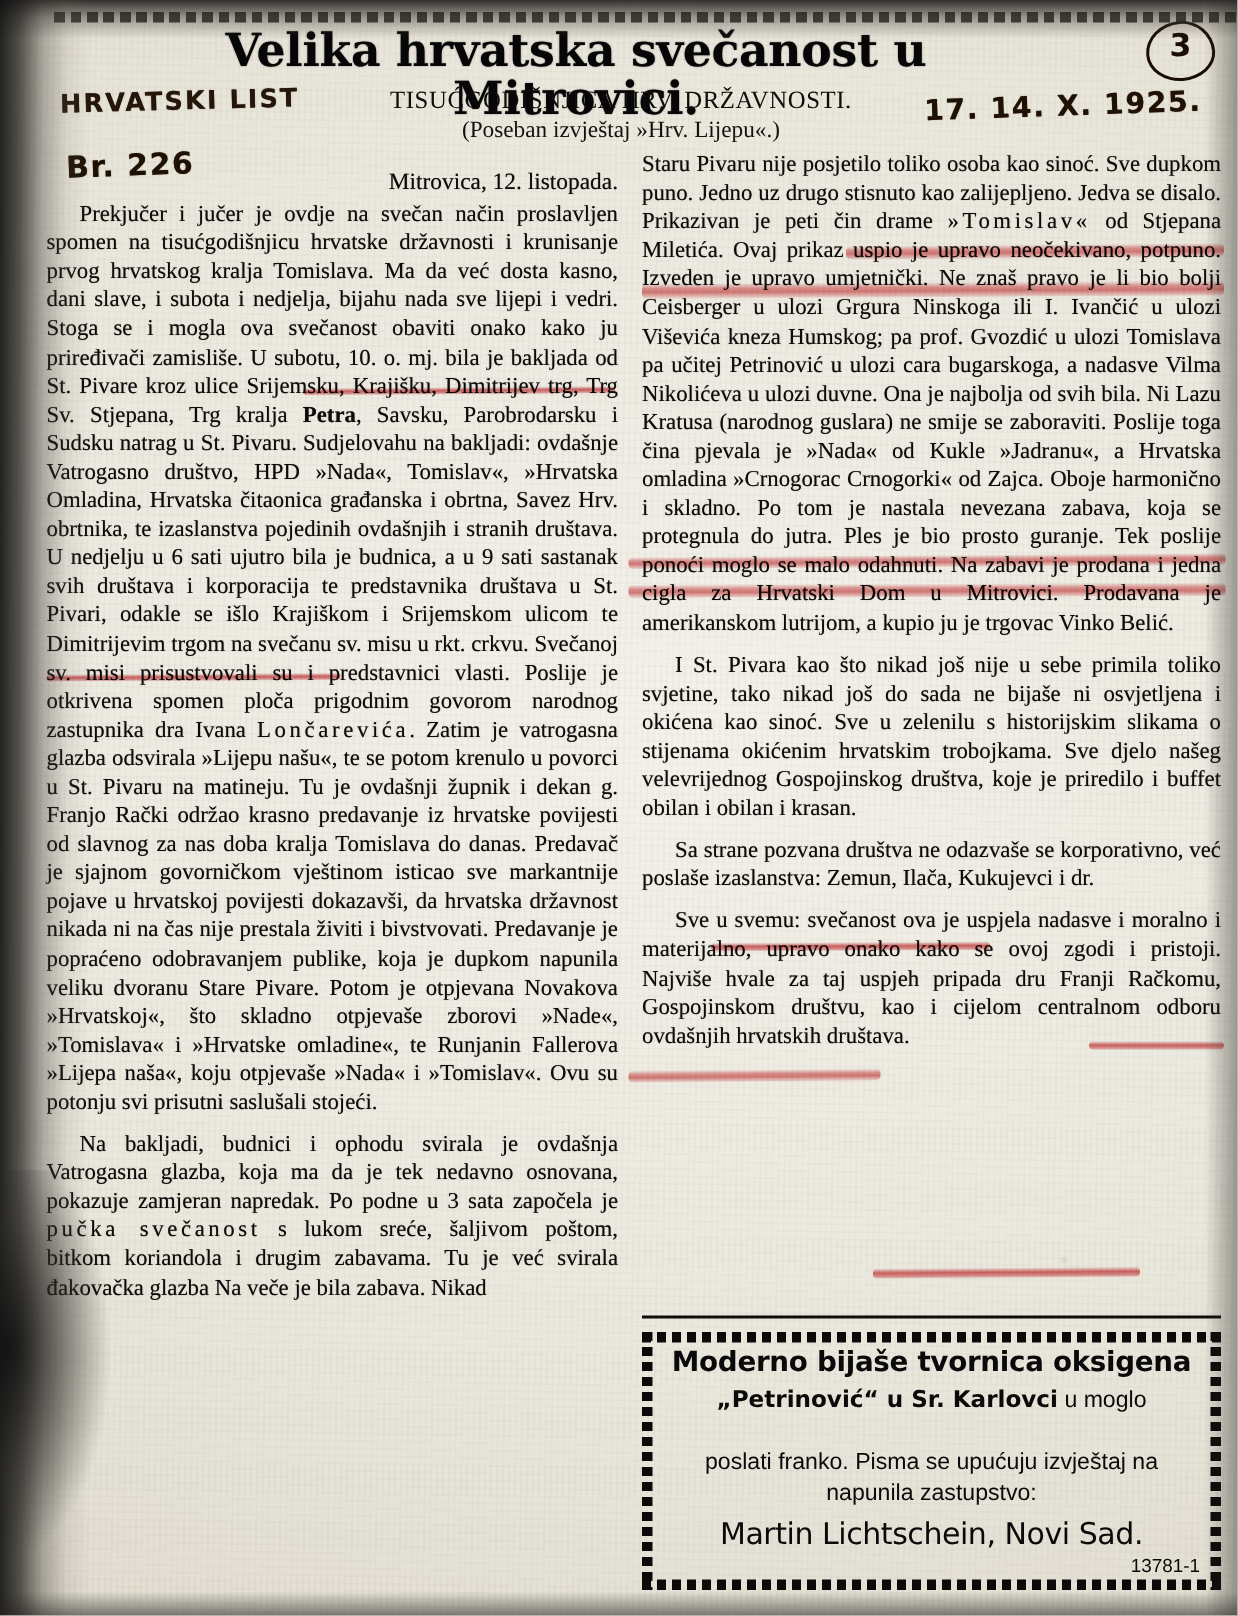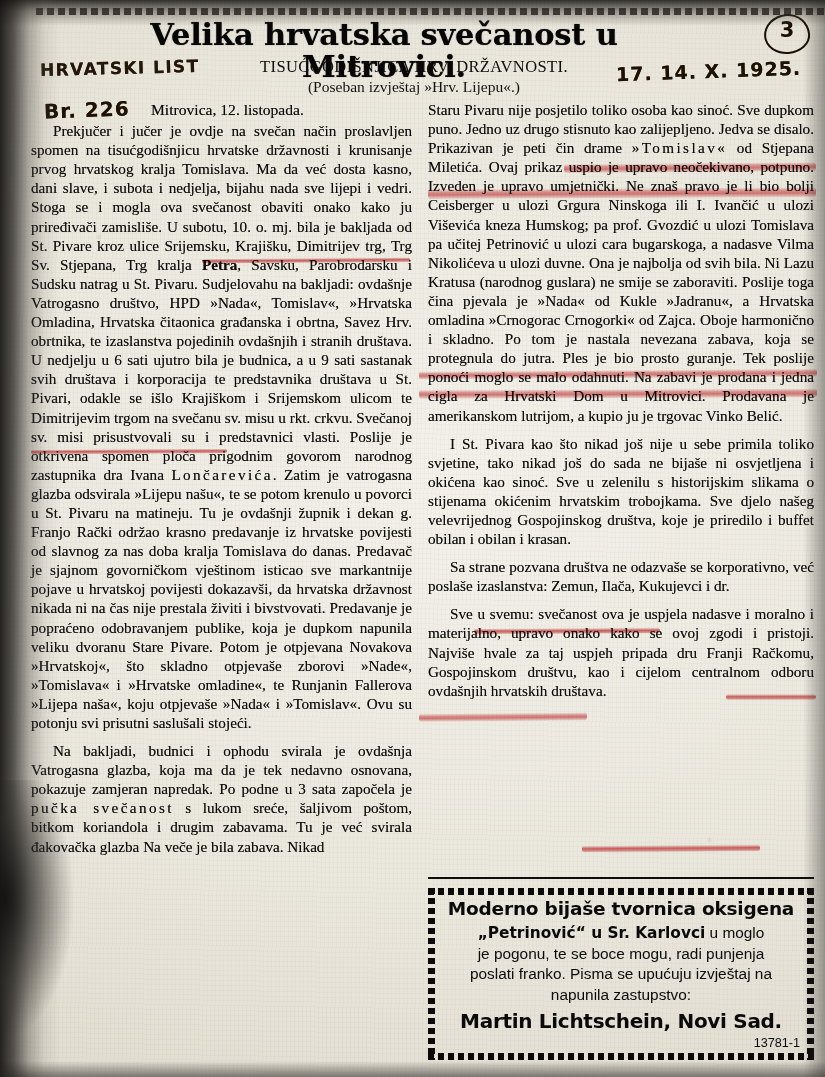--- a/index.html
+++ b/index.html
@@ -113,21 +113,21 @@
     position:absolute;top:100px;
     font-family:"Liberation Serif", serif;
     font-size:15.2px;line-height:19.1px;
     color:#131210;text-align:justify;
     text-shadow:0 0 .55px rgba(20,18,16,.55);
   }
   #col-left{left:27px;width:381px;}
   #col-right{left:424px;width:386px;}
 
   .dateline{
-    display:block;text-align:left;margin:0 0 2px 0;font-size:15.6px;
+    display:block;text-align:right;margin:12px 0 2px 0;font-size:15.6px;
     padding-left:120px;
   }
   .col p{margin:0;text-indent:22px;}
   .col p.cont{text-indent:0;}
   .col p + p{margin-top:9px;}
   .sp{letter-spacing:2.4px;}
   .bld{font-weight:bold;}
 
   
   .hl{
@@ -162,21 +162,21 @@
   #ad .dots-v.l{left:0;}
   #ad .dots-v.r{right:0;}
   #ad-inner{
     position:absolute;left:14px;right:14px;top:10px;text-align:center;color:#111;
     font-family:"Liberation Sans", sans-serif;
   }
   #ad-l1{font-weight:bold;font-size:18.5px;letter-spacing:-.2px;line-height:22px;
          font-family:"DejaVu Sans",sans-serif;}
   #ad-body{font-size:15.4px;line-height:20.5px;margin-top:3px;font-family:"Liberation Sans",sans-serif;}
   #ad-body .b{font-weight:bold;font-family:"DejaVu Sans",sans-serif;}
-  #ad-l5{font-weight:bold;font-size:20px;margin-top:4px;letter-spacing:-.3px;
+  #ad-l5{font-weight:normal;font-size:20px;margin-top:4px;letter-spacing:-.3px;
          font-family:"DejaVu Sans",sans-serif;}
   #ad-code{font-size:12.6px;text-align:right;margin-top:3px;font-family:"Liberation Sans",sans-serif;}
 
   
   #content{filter:contrast(1.06) saturate(.92);}
 </style>
 </head>
 <body>
 
 <div id="scan">
@@ -254,21 +254,21 @@
       <span class="dots-h t"></span>
       <span class="dots-h b"></span>
       <span class="dots-v l"></span>
       <span class="dots-v r"></span>
 
       <div id="ad-inner">
         <div id="ad-l1">Moderno bijaše tvornica oksigena</div>
         <div id="ad-body">
           <span class="b">„Petrinović“ u Sr. Karlovci</span>
           <span>u moglo</span><br>
-          <span>je pogonu, te se boce mogu, radi punjenja</span><br>
+          <br>
           <span>poslati franko. Pisma se upućuju izvještaj na</span><br>
           <span>napunila zastupstvo:</span>
         </div>
         <div id="ad-l5">Martin Lichtschein, Novi Sad.</div>
         <div id="ad-code">13781-1</div>
       </div>
     </div>
 
   </div>
 

